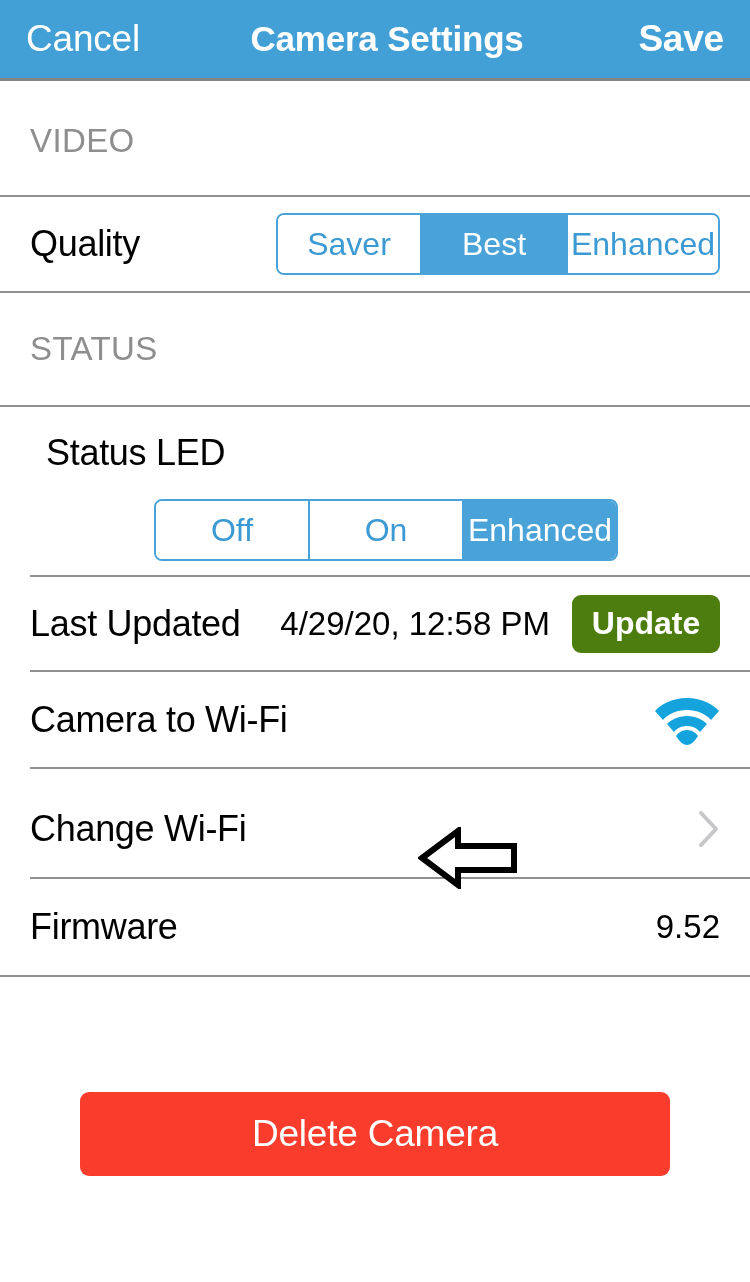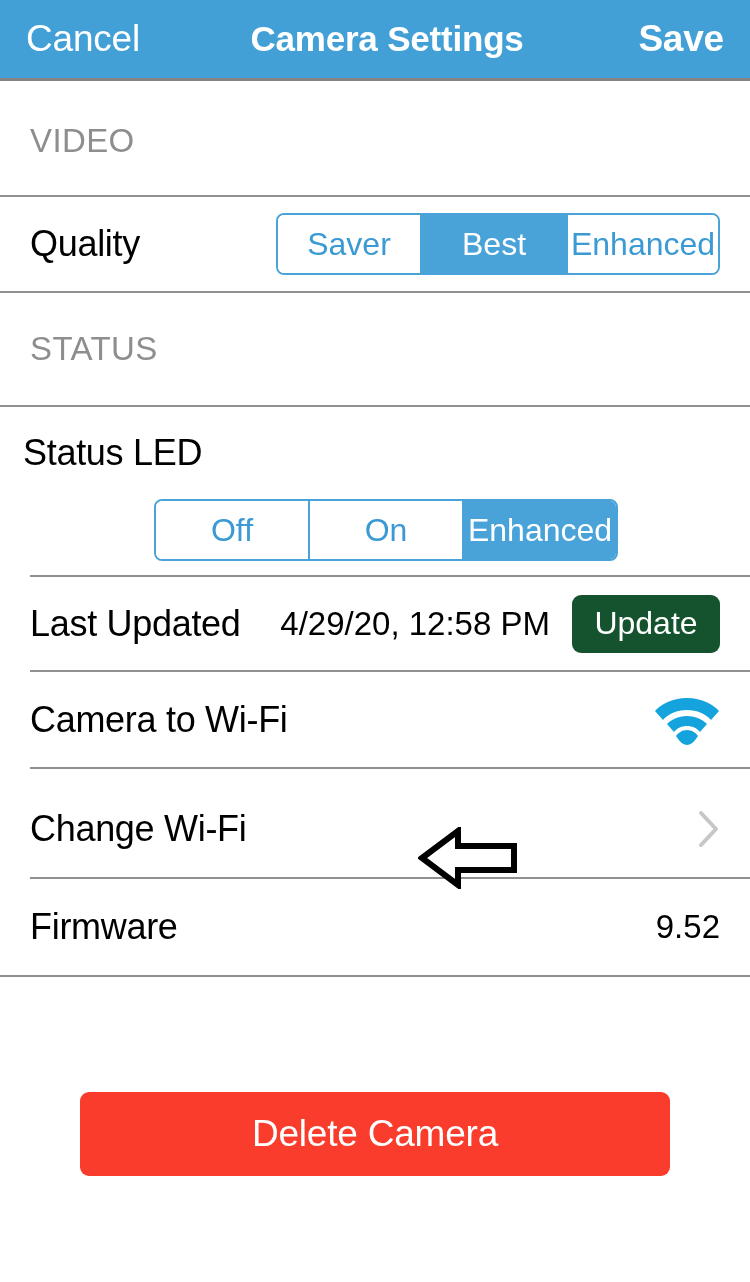--- a/index.html
+++ b/index.html
@@ -133,21 +133,21 @@
   }
 
   .quality-seg { height: 58px; width: 440px; text-align: center; }
   .quality-seg .seg { flex: 1 1 0; }
   .quality-seg .seg.s1 { flex: 0 0 144px; }
   .quality-seg .seg.s2 { flex: 0 0 146px; }
   .quality-seg .seg.s3 { flex: 1 1 auto; }
 
   
   .statusled-block {
-    padding: 0 23px;
+    padding: 0 46px;
     box-sizing: border-box;
   }
   .statusled-label {
     font-size: 36px;
     letter-spacing: -0.3px;
     height: 92px;
     display: flex;
     align-items: center;
   }
   .statusled-seg-wrap {
@@ -156,31 +156,32 @@
     align-items: flex-start;
     justify-content: center;
     padding-left: 22px;
     box-sizing: border-box;
   }
   .statusled-seg { height: 58px; width: 460px; }
   .statusled-seg .seg { flex: 1 1 0; }
 
   
   .update-btn {
-    background: #14532d;
+    background: #4d7c0f;
     color: #ffffff;
     font-size: 32px;
     border-radius: 9px;
     height: 58px;
     width: 148px;
     display: flex;
     align-items: center;
     justify-content: center;
     margin-left: 22px;
     box-sizing: border-box;
+    font-weight: bold;
   }
 
   
   .wifi-icon {
     width: 66px;
     height: 52px;
     display: block;
   }
 
   

